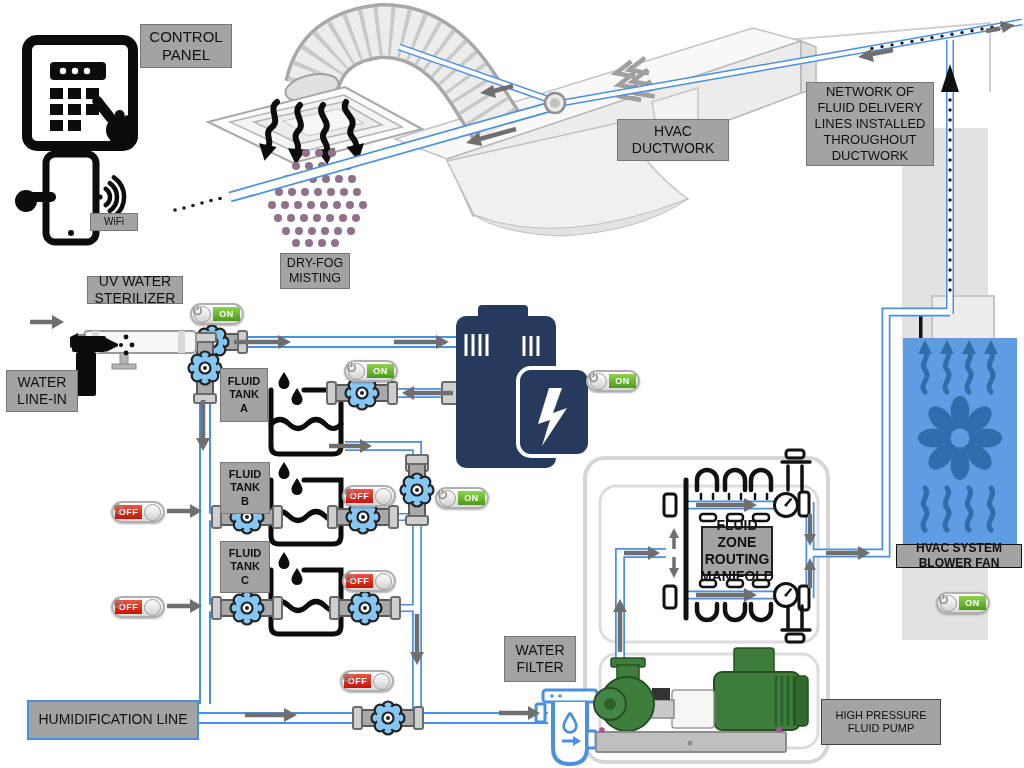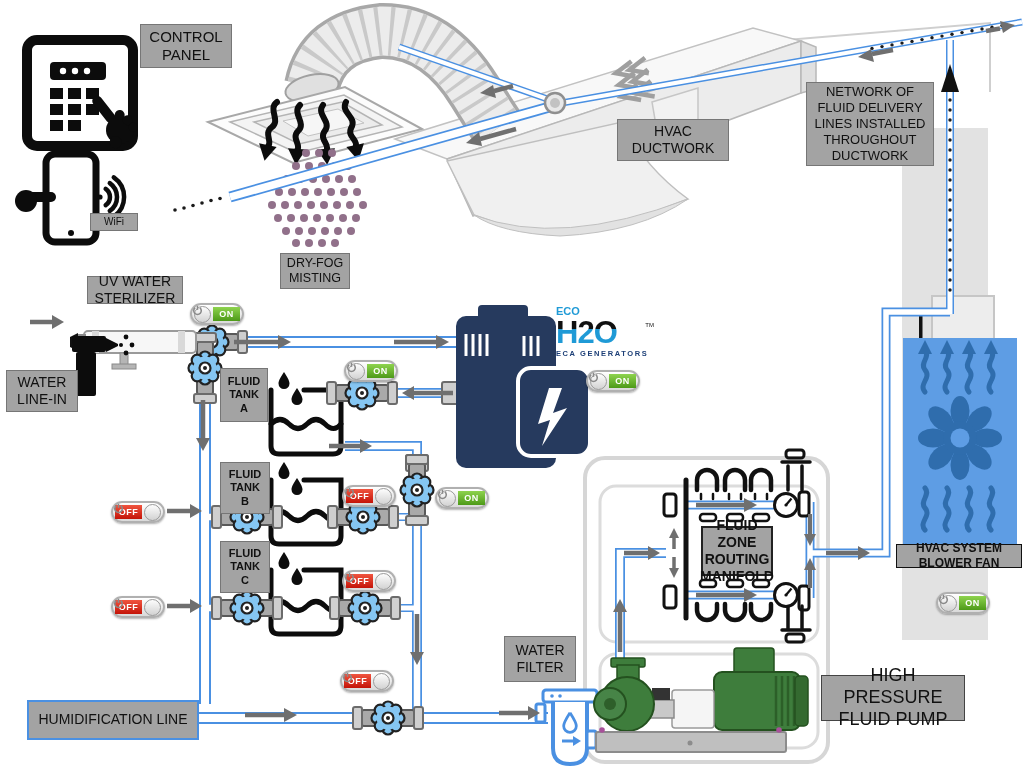--- a/index.html
+++ b/index.html
@@ -530,29 +530,23 @@
 TANK
 C</div>
   <div class="lbl" style="left:27px;top:700px;width:172px;height:40px;font-size:14px;border:2px solid #4a90e2">HUMIDIFICATION LINE</div>
   <div class="lbl" style="left:504px;top:636px;width:72px;height:46px;font-size:14px">WATER
 FILTER</div>
   <div class="lbl bold" style="left:701px;top:526px;width:72px;height:50px;font-size:14px;border:2px solid #222">FLUID ZONE
 ROUTING
 MANIFOLD</div>
   <div class="lbl bold" style="left:896px;top:544px;width:126px;height:24px;font-size:12px;border:1.5px solid #111">HVAC SYSTEM
 BLOWER FAN</div>
-  <div class="lbl" style="left:821px;top:675px;width:144px;height:46px;font-size:18px;border:1.5px solid #444">HIGH PRESSURE
+  <div class="lbl" style="left:821px;top:699px;width:120px;height:46px;font-size:11px;border:1.5px solid #444">HIGH PRESSURE
 FLUID PUMP</div>
 
-  <div class="logo">
-    <div class="eco">ECO</div>
-    <div class="h2o">H2O</div>
-    <div class="tm">TM</div>
-    <div class="eca">ECA GENERATORS</div>
-  </div>
 
   <div class="toggle on" style="left:190px;top:303px">
     <span class="knob">
         <svg width="11" height="11" viewBox="0 0 14 14">
           <path d="M4.1,3.4 A4.8,4.8 0 1 0 9.9,3.4" fill="none" stroke="#8a8a8a" stroke-width="2"></path>
           <line x1="7" y1="1" x2="7" y2="6.2" stroke="#8a8a8a" stroke-width="2"></line>
         </svg>
       </span>
     <span class="pill">ON</span>
   </div>

